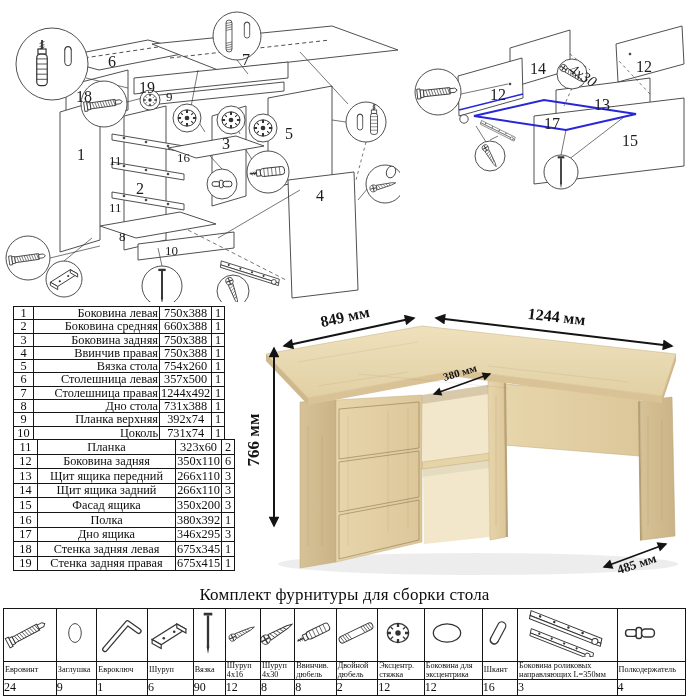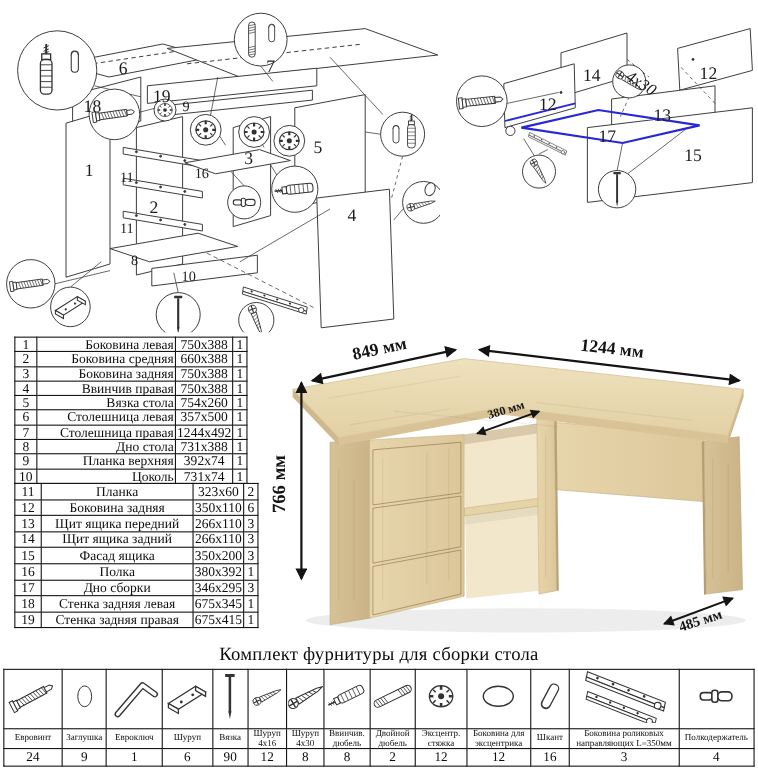--- a/index.html
+++ b/index.html
@@ -13,21 +13,21 @@
   .parts table{border-collapse:collapse;table-layout:fixed;}
   .parts td{border:1px solid #151515;font-size:12.3px;line-height:1;padding:0 1px;
             height:12px;text-align:center;white-space:nowrap;overflow:hidden;color:#0e0e0e;}
   .parts .t2 td{height:13.6px;}
   .parts td.nm1{text-align:right;padding-left:3px;}
   .parts .t2{margin-top:-1px;}
   
   .hw{position:absolute;left:3px;top:585px;width:683px;}
   .hw-title{text-align:center;font-size:17px;color:#0d0d0d;letter-spacing:.2px;}
   .hw table{border-collapse:collapse;table-layout:fixed;width:683px;margin-top:3px;}
-  .hw td{border:1px solid #151515;text-align:center;vertical-align:middle;padding:0;}
+  .hw td{border:1px solid #151515;text-align:left;vertical-align:middle;padding:0;}
   .hw .ic{height:50px;}
   .hw .lb{height:17px;font-size:8.2px;line-height:1.06;padding:0 1px;color:#0e0e0e;}
   .hw .qt{height:15px;font-size:12px;color:#0e0e0e;}
   .abs{position:absolute;}
 </style>
 </head>
 <body>
 
 <div class="page">
 
@@ -487,21 +487,21 @@
             <td>3</td>
           </tr>
           <tr>
             <td>16</td>
             <td>Полка</td>
             <td>380x392</td>
             <td>1</td>
           </tr>
           <tr>
             <td>17</td>
-            <td>Дно сборки</td>
+            <td>Дно ящика</td>
             <td>346x295</td>
             <td>3</td>
           </tr>
           <tr>
             <td>18</td>
             <td>Стенка задняя левая</td>
             <td>675x345</td>
             <td>1</td>
           </tr>
           <tr>

